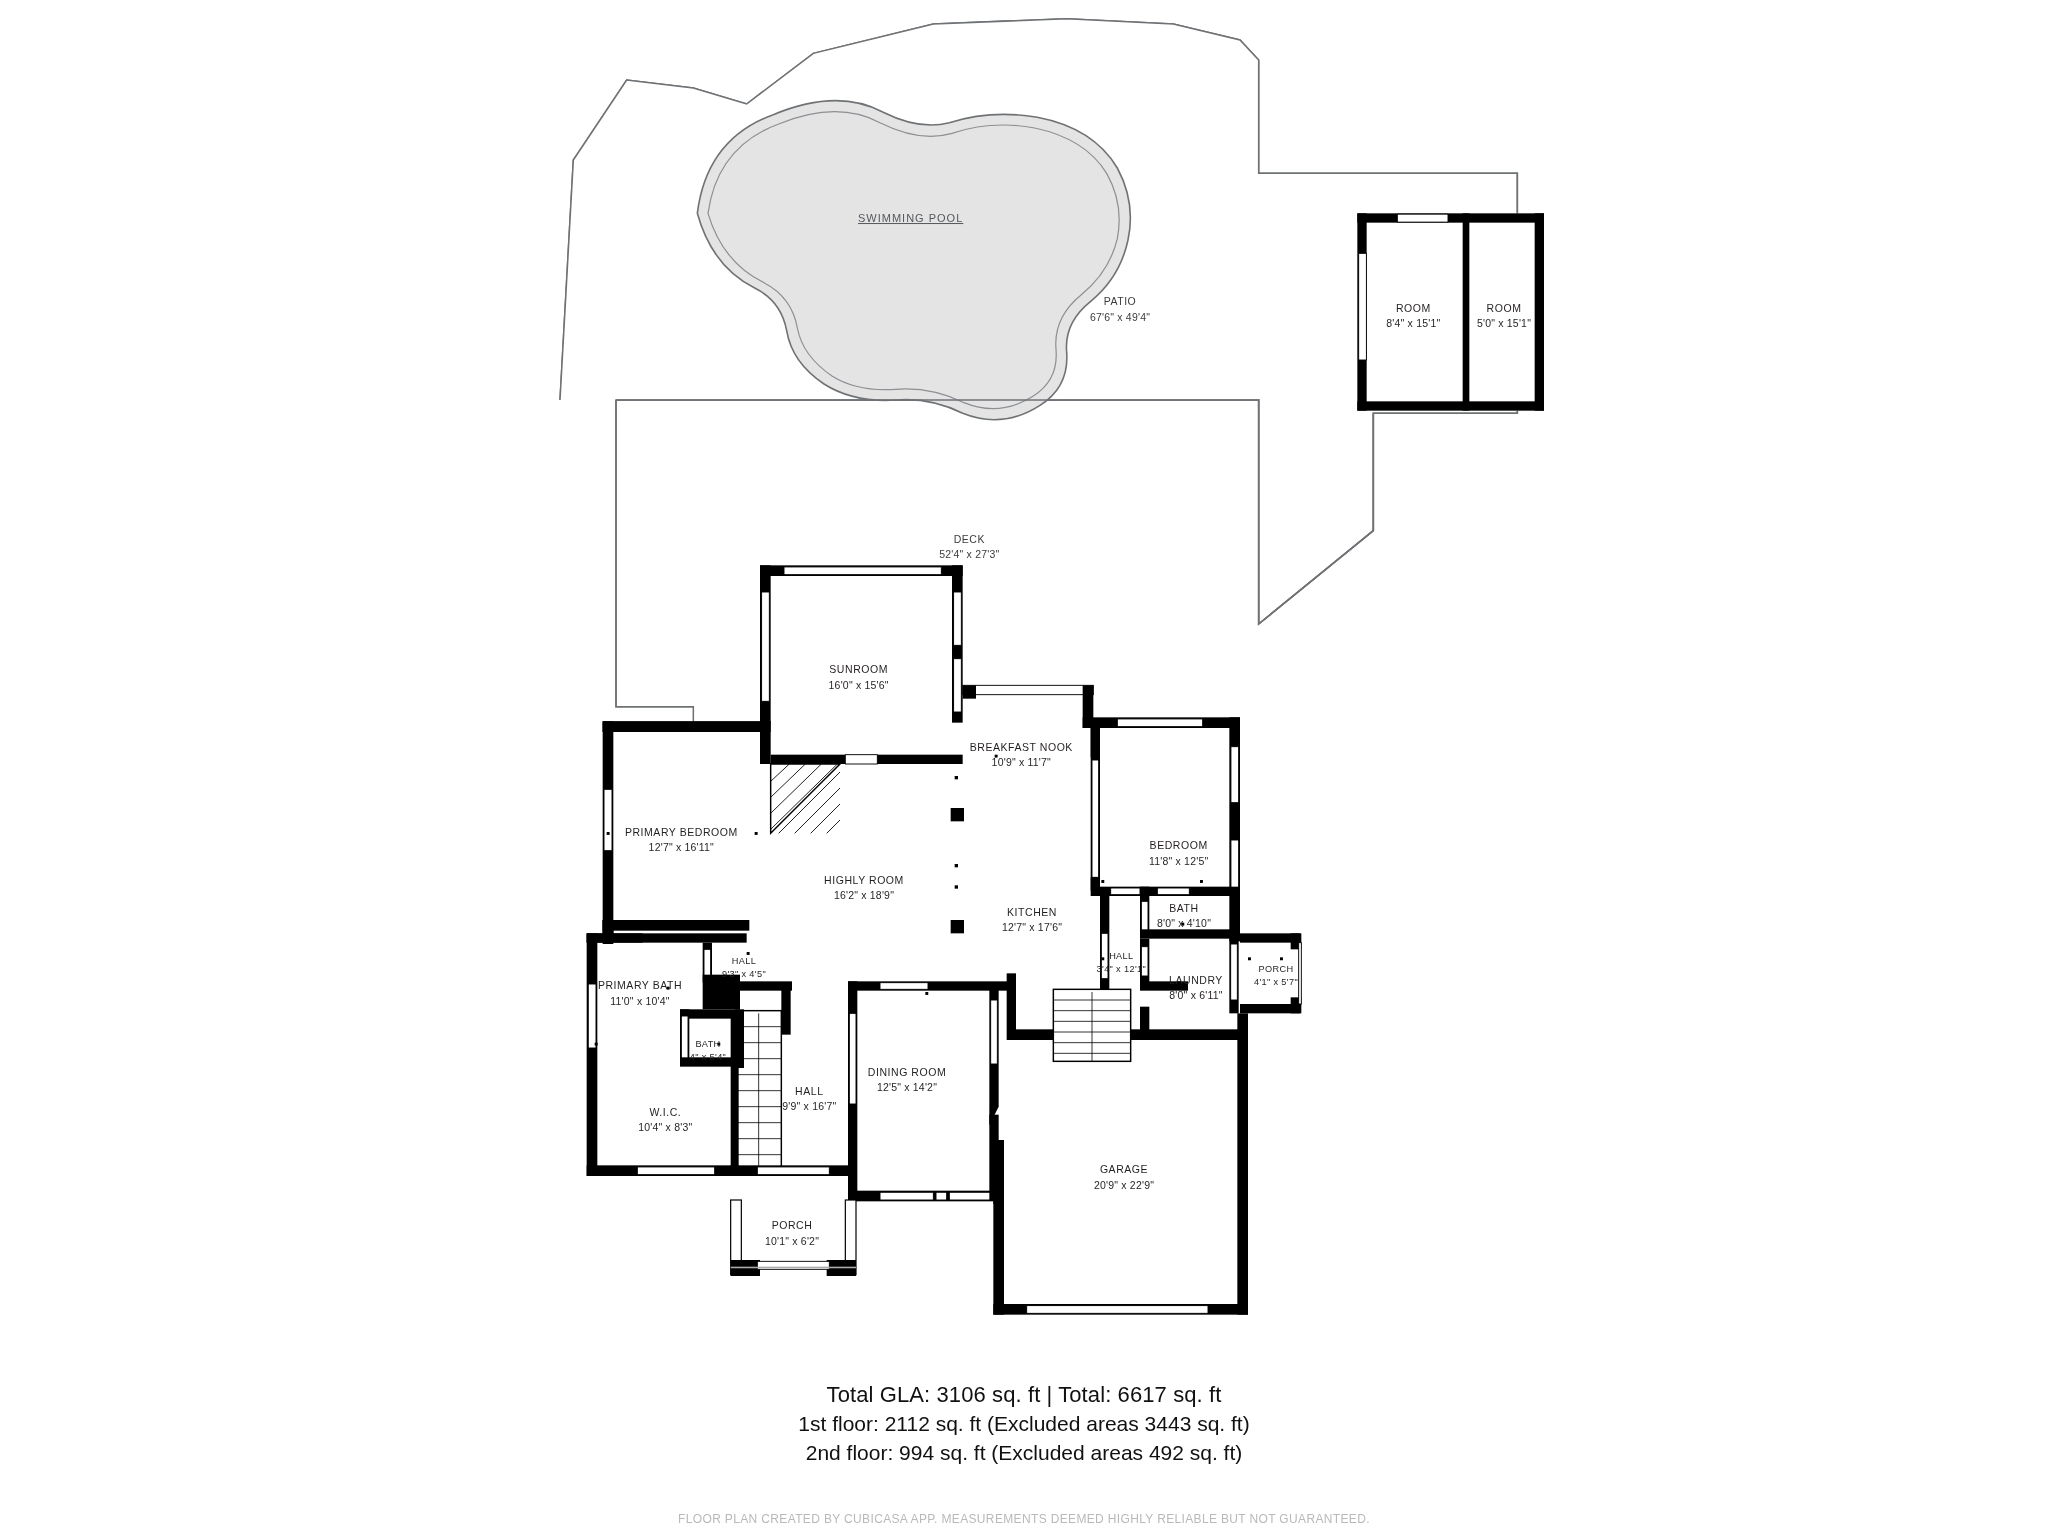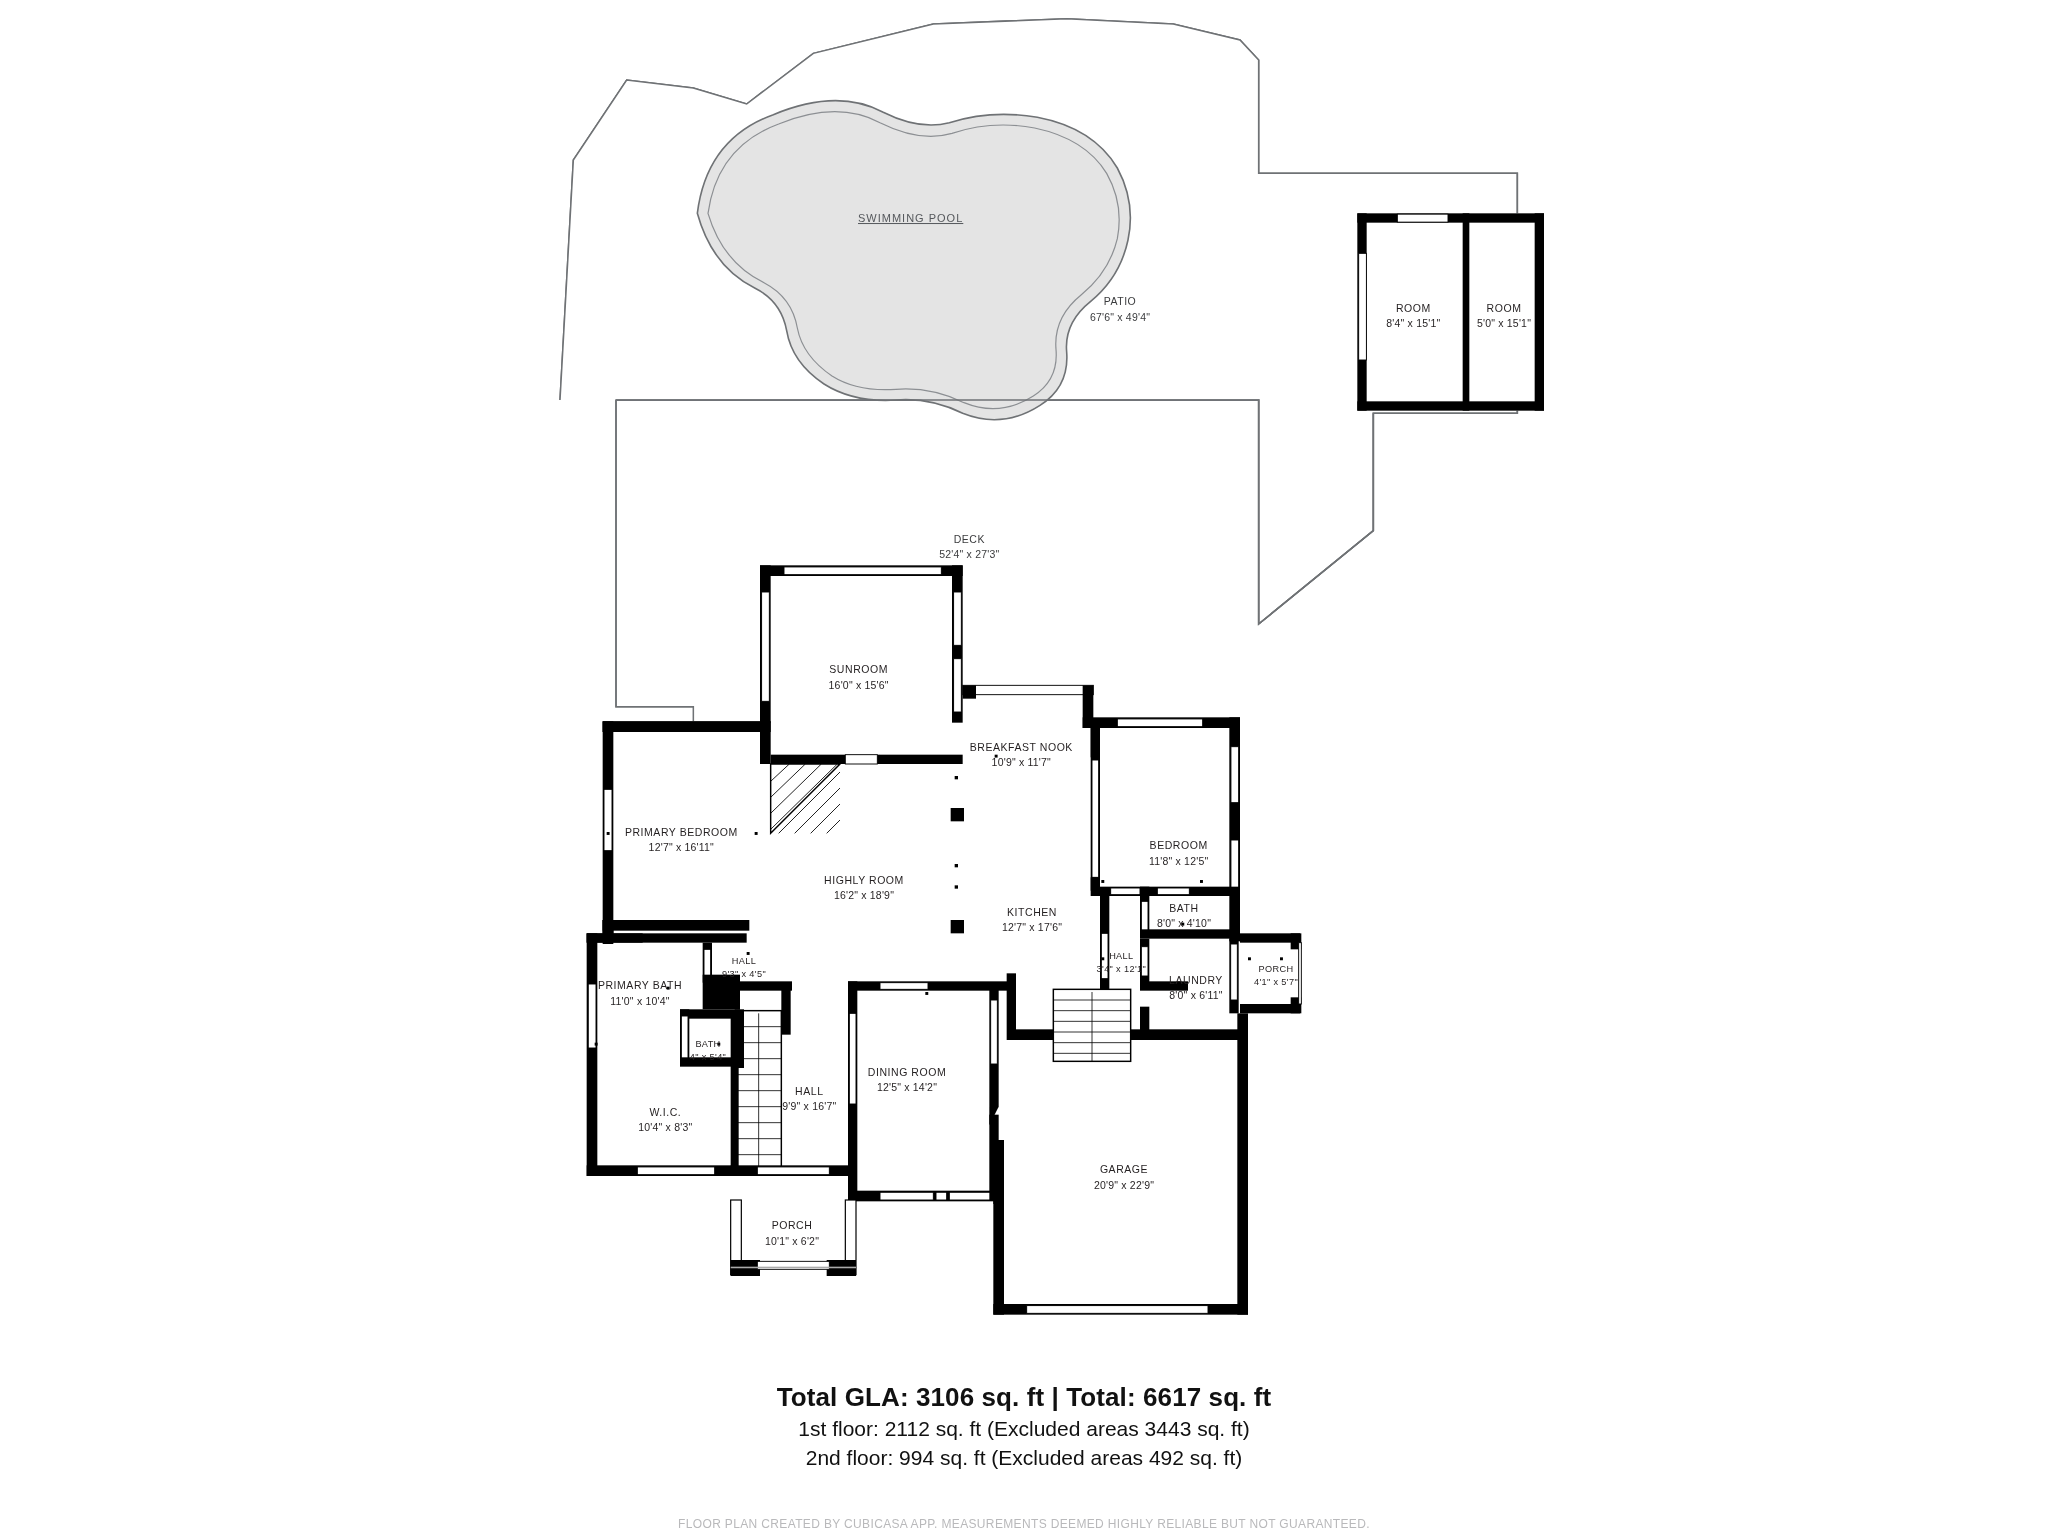--- a/index.html
+++ b/index.html
@@ -56,22 +56,22 @@
   
   #summary {
     position: absolute;
     left: 0;
     top: 1380px;
     width: 2048px;
     text-align: center;
     color: #111111;
   }
   #summary .line1 {
-    font-size: 26px;
-    font-weight: bold;
+    font-size: 22px;
+    font-weight: normal;
     letter-spacing: 0.1px;
     line-height: 1.35;
   }
   #summary .line2,
   #summary .line3 {
     font-size: 21px;
     font-weight: normal;
     line-height: 1.38;
   }
   #summary .disclaimer {

